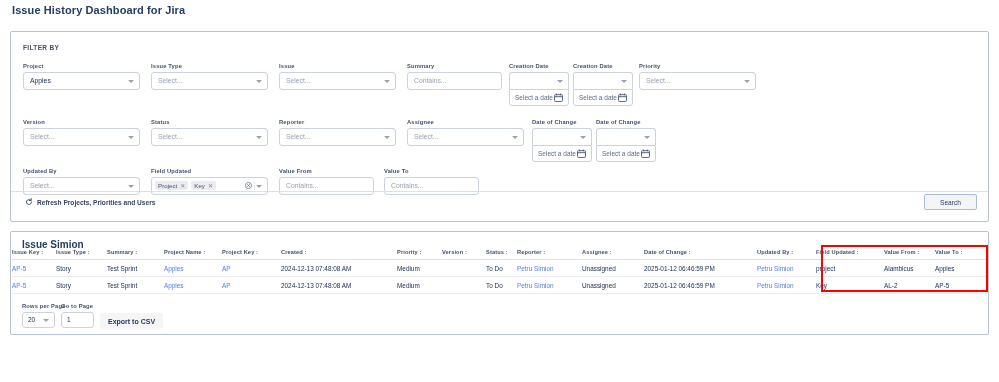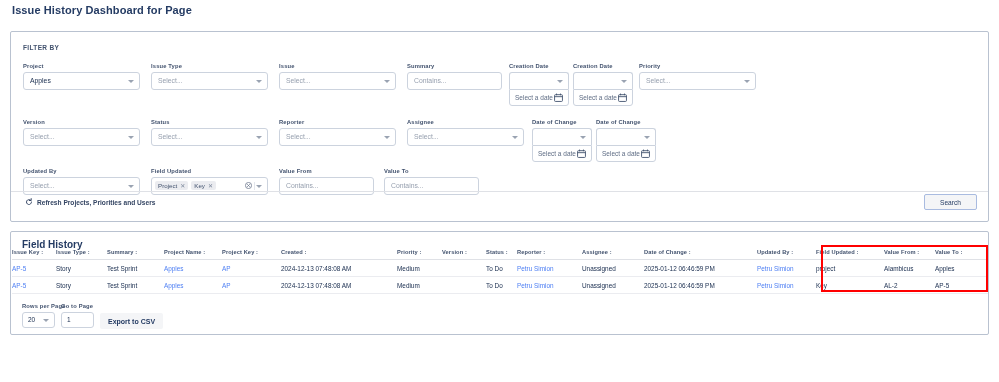--- a/index.html
+++ b/index.html
@@ -161,21 +161,21 @@
     font-size: 7px; font-weight: bold;
     font-family: "Liberation Sans", sans-serif;
     padding: 0 8px; display: flex; align-items: center;
   }
 </style>
 </head>
 <body>
 
 <div class="page">
 
-  <div class="page-title">Issue History Dashboard for Page</div>
+  <div class="page-title">Issue History Dashboard for Jira</div>
 
   <div class="panel" id="filter-panel">
 
     <div class="section-label" style="left:12px; top:12px;">FILTER BY</div>
 
     <div class="field" style="left:12px; top:31px; width:117px;">
       <span class="field-label">Project</span>
       <div class="control">
         <span class="val">Apples</span>
         <span class="chev"></span>
@@ -360,21 +360,21 @@
         <polyline points="12.4,1.2 12.4,5.0 8.6,5.0" fill="none" stroke="#344563" stroke-width="1.9" stroke-linecap="round" stroke-linejoin="round"></polyline>
       </svg>
       <span>Refresh Projects, Priorities and Users</span>
     </div>
 
     <div class="btn-search" style="left:913px; top:162px; width:53px; height:16px;">Search</div>
   </div>
 
   <div class="panel" id="history-panel"></div>
 
-  <div class="section-title" style="left:22px; top:239px;">Field History</div>
+  <div class="section-title" style="left:22px; top:239px;">Issue Simion</div>
 
   <table class="hist">
     <colgroup>
       <col style="width:44px">
         <col style="width:51px">
         <col style="width:57px">
         <col style="width:58px">
       <col style="width:59px">
         <col style="width:116px">
         <col style="width:45px">

